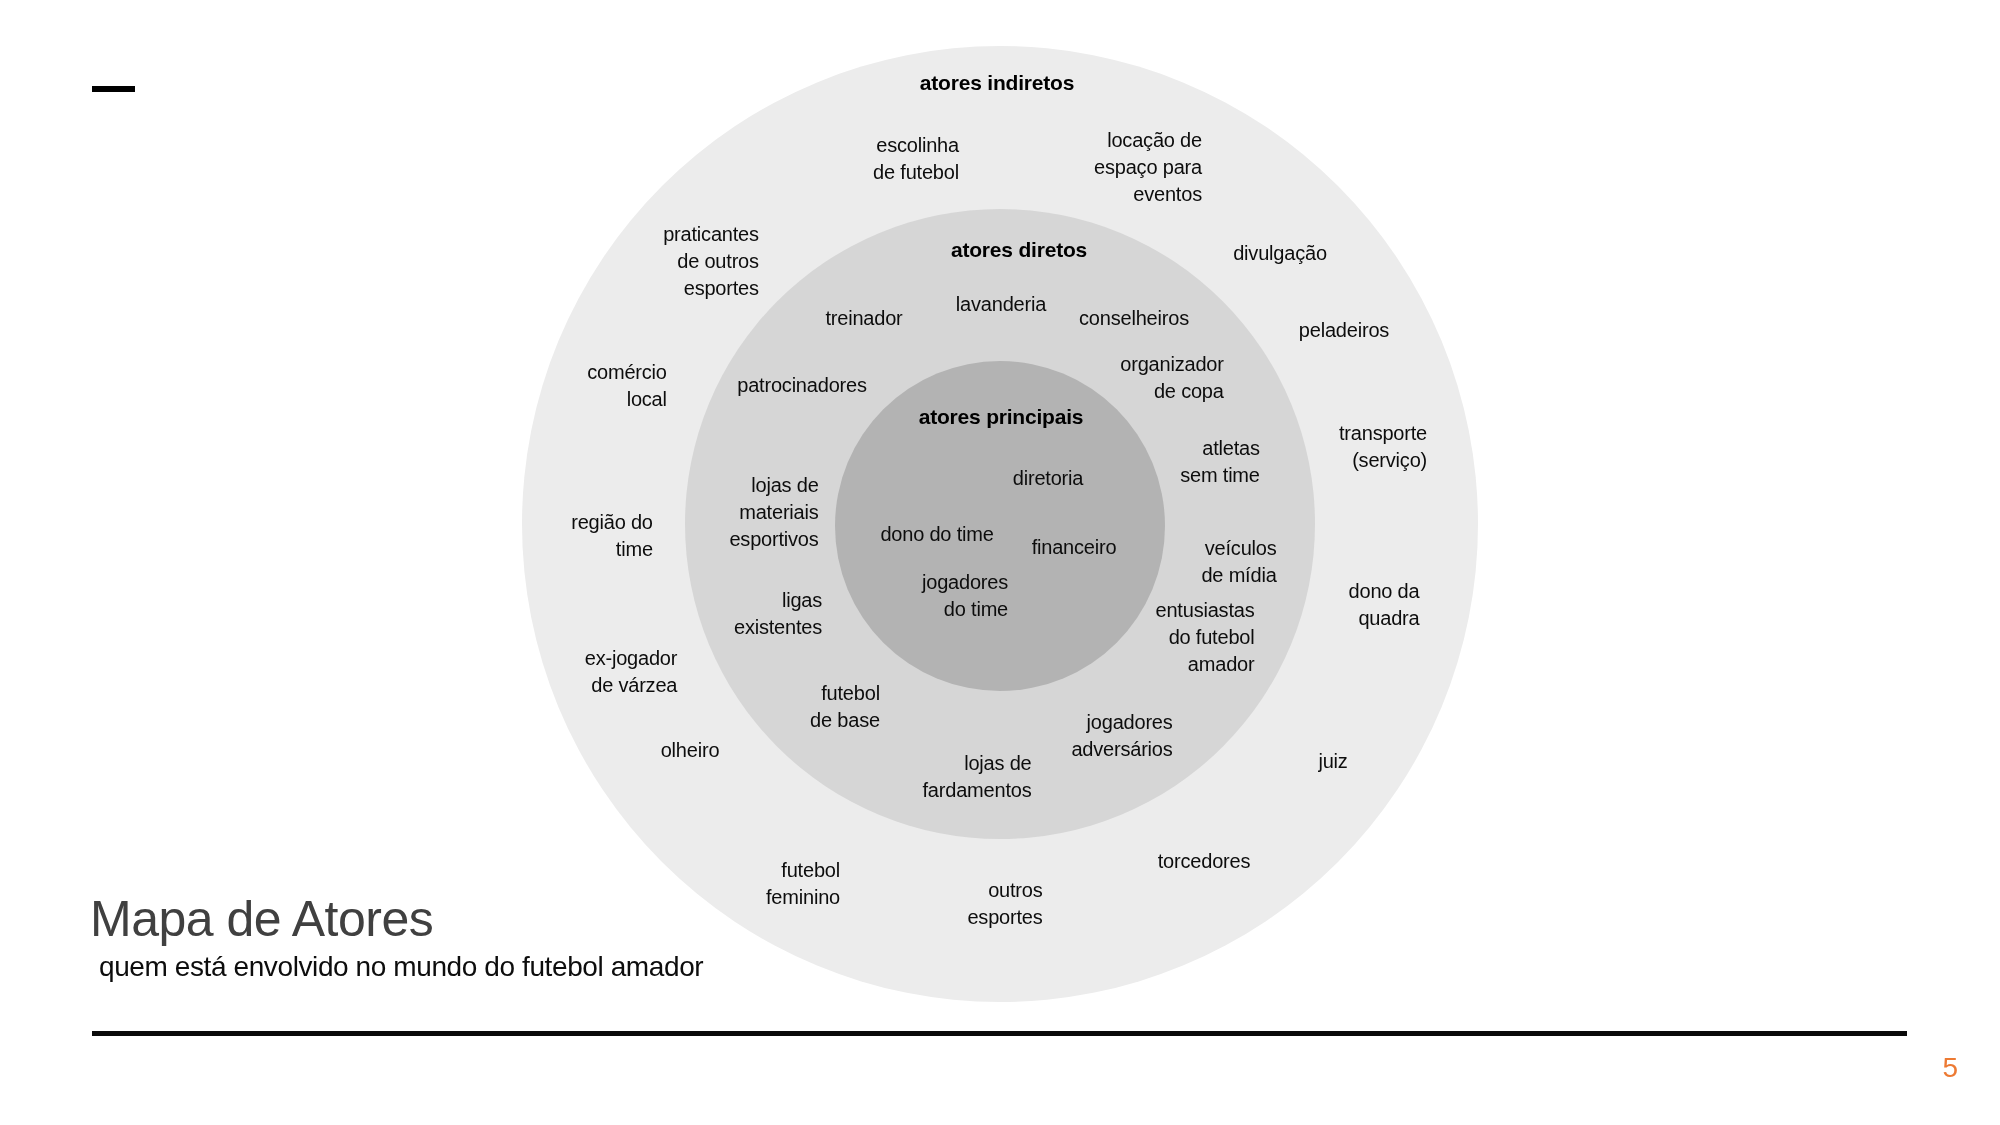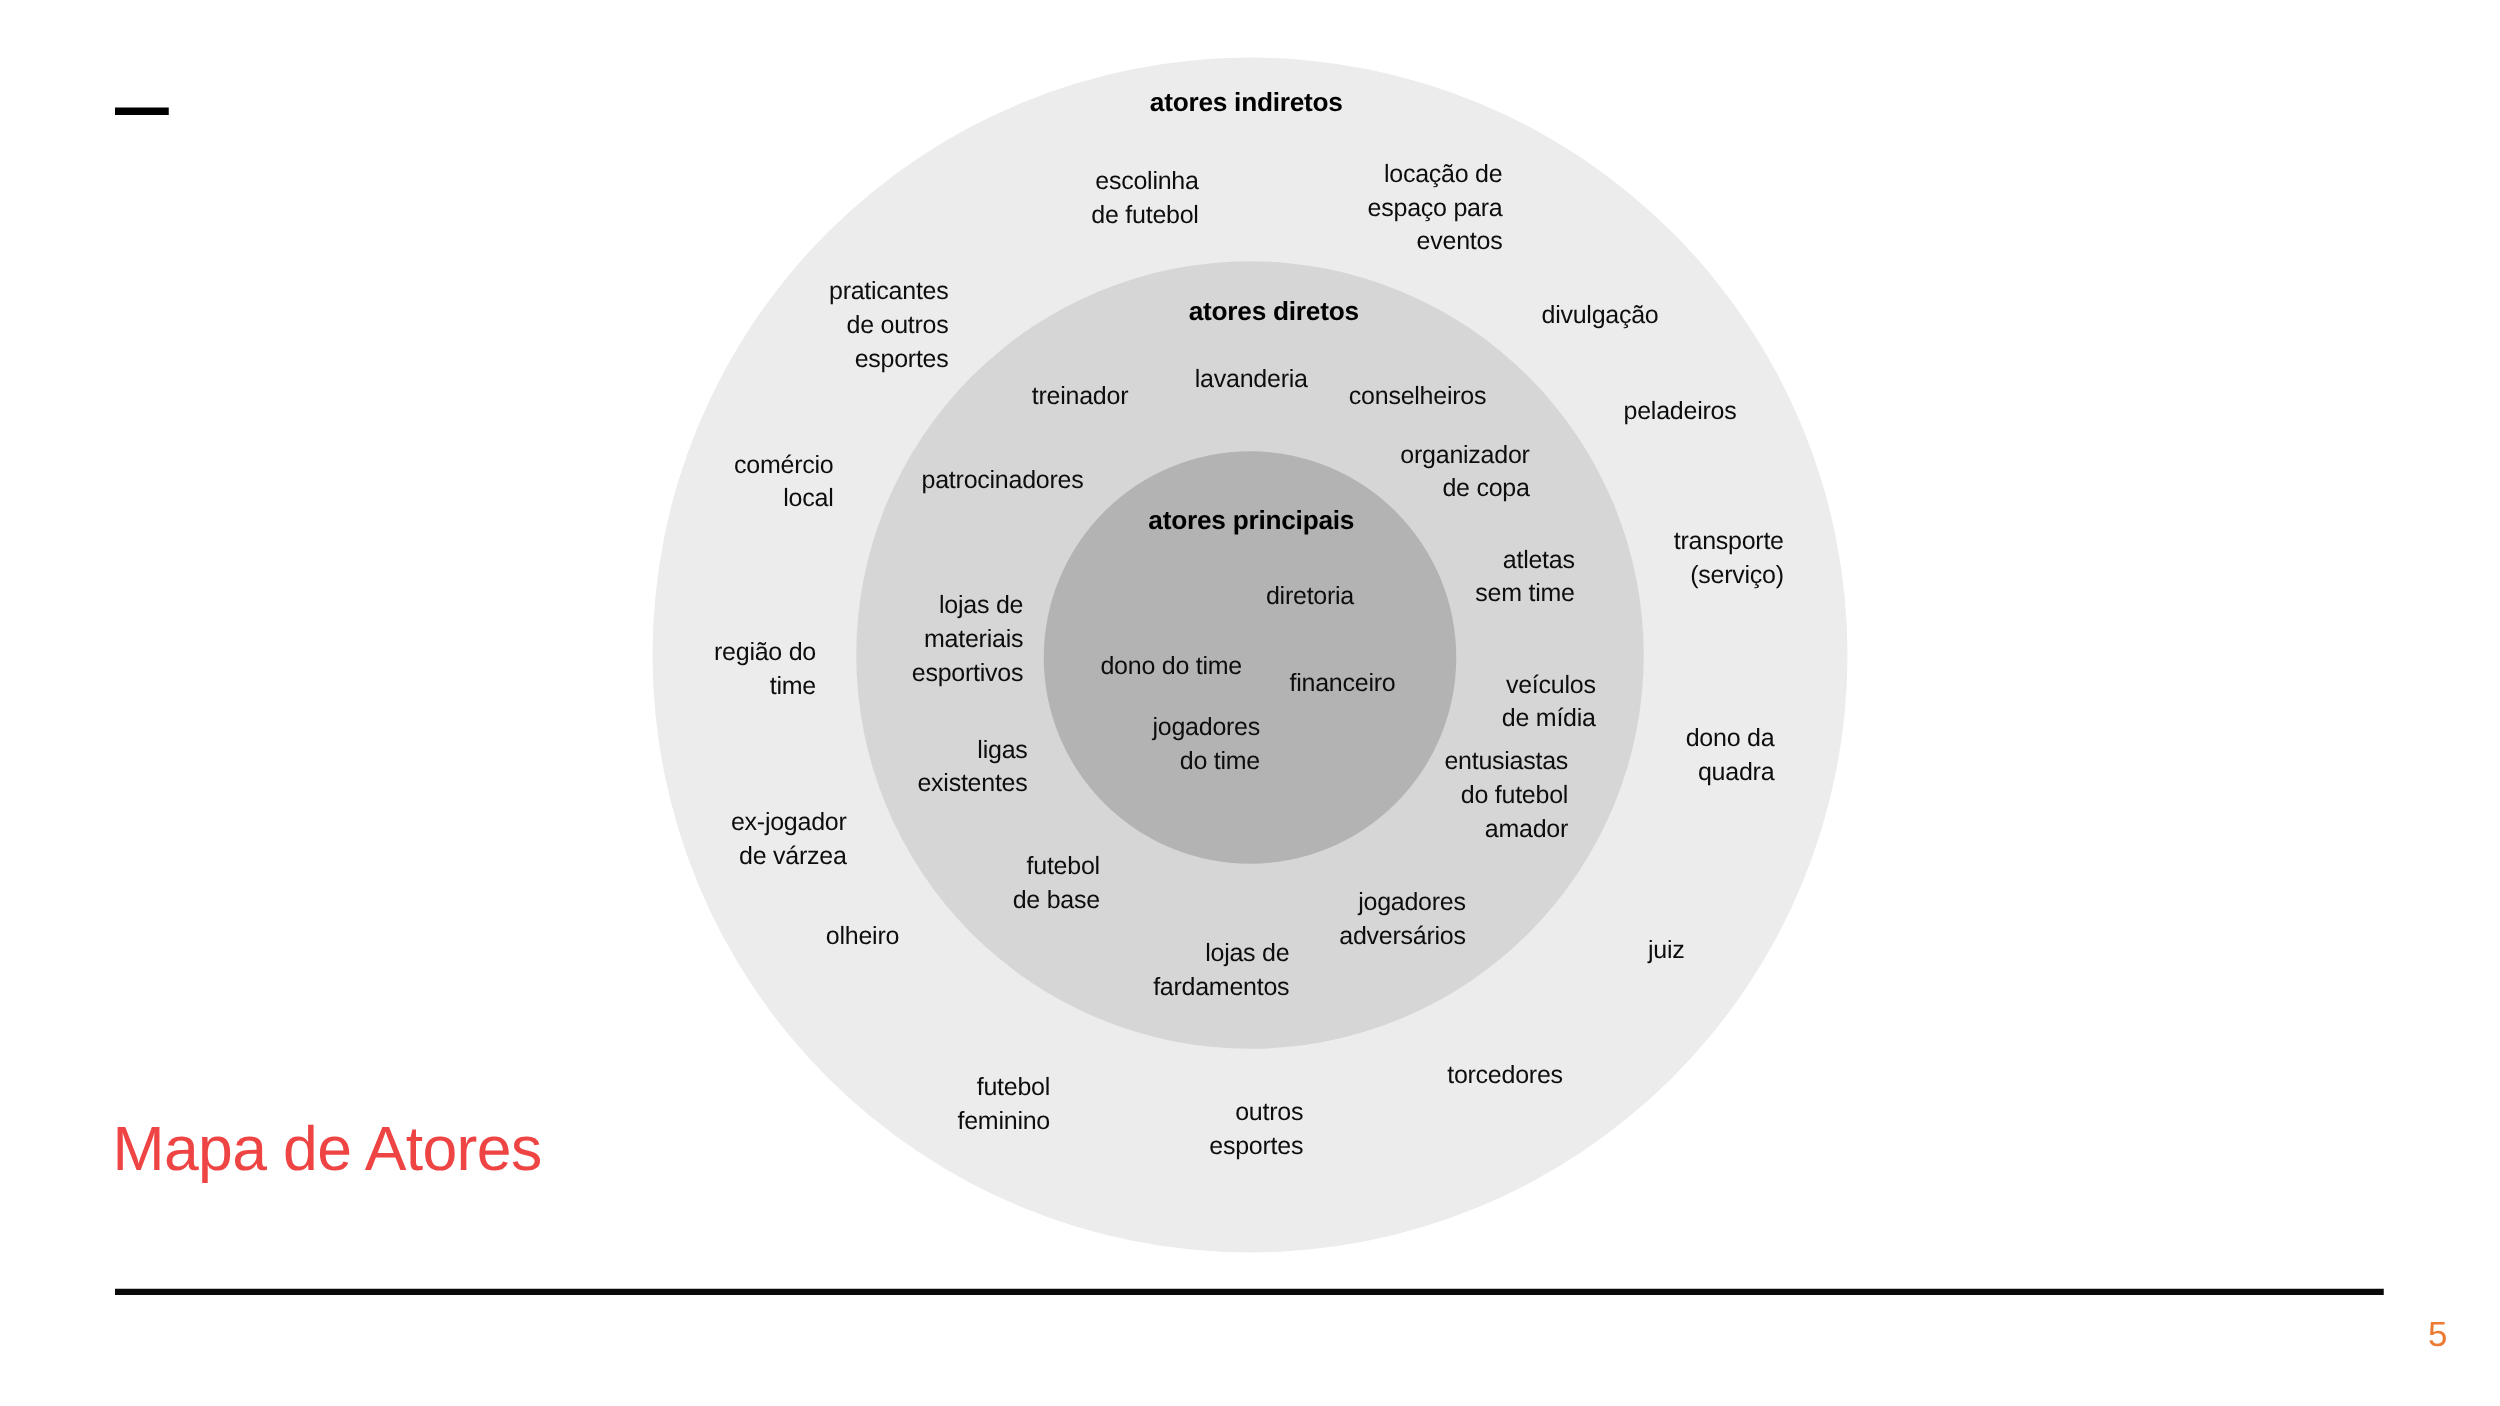--- a/index.html
+++ b/index.html
@@ -51,21 +51,21 @@
     position: absolute;
     left: 90px;
     top: 893px;
   }
   .page-title {
     margin: 0;
     font-size: 50px;
     font-weight: 400;
     line-height: 52px;
     letter-spacing: -0.5px;
-    color: #ef4444;
+    color: #404040;
   }
   .page-subtitle {
     margin-top: 6px;
     padding-left: 9px;
     font-size: 28px;
     line-height: 32px;
     letter-spacing: -0.4px;
     color: #0d0d0d;
   }
   .bottom-rule {
@@ -150,17 +150,18 @@
       <div class="ring-title" style="left: 1001px; top: 417px;">atores principais</div>
       <div class="actor-label" style="left: 1048px; top: 478px;">diretoria</div>
       <div class="actor-label" style="left: 937px; top: 534px;">dono do time</div>
       <div class="actor-label" style="left: 1074px; top: 547px;">financeiro</div>
       <div class="actor-label" style="left: 965px; top: 596px;">jogadores
 do time</div>
     </div>
 
   <div class="title-block">
     <h1 class="page-title">Mapa de Atores</h1>
+    <div class="page-subtitle">quem está envolvido no mundo do futebol amador</div>
   </div>
 
   <div class="bottom-rule"></div>
   <div class="page-number">5</div>
 </div>
 
 </body></html>

